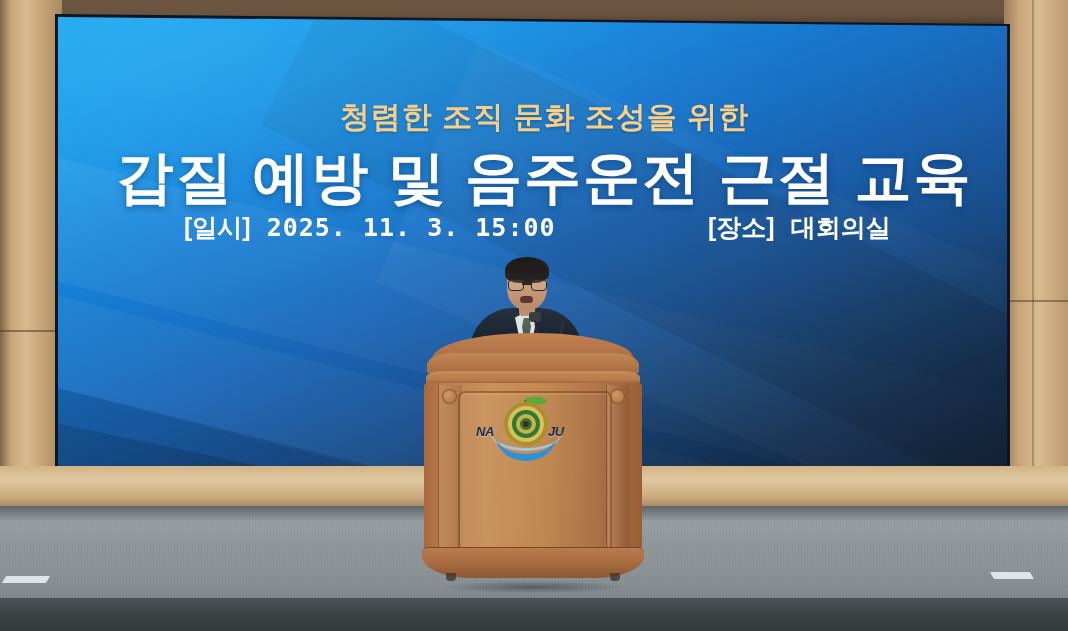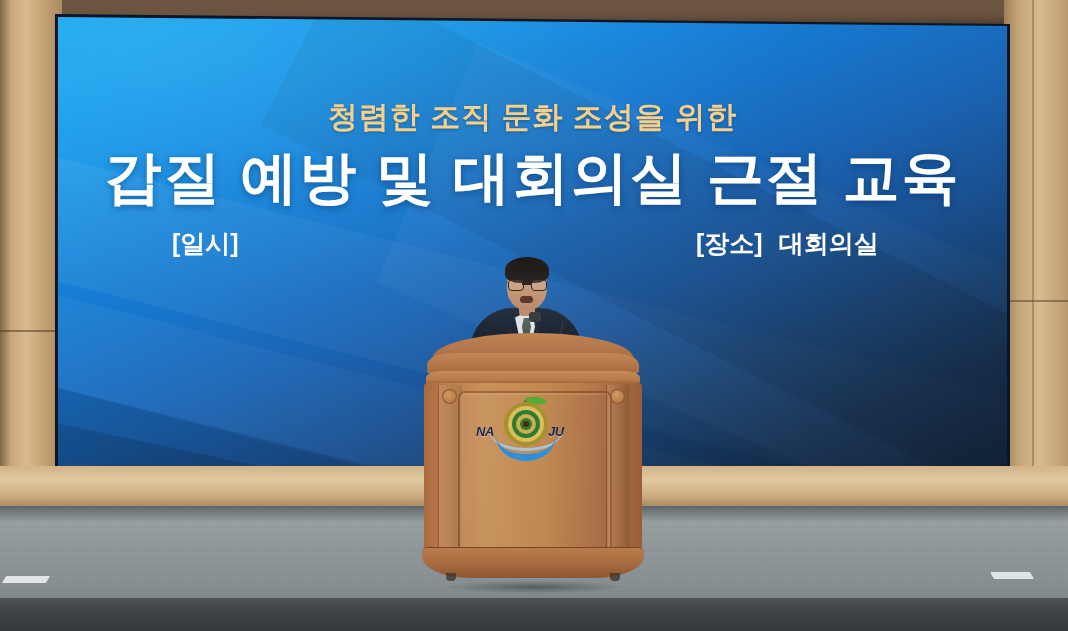--- a/index.html
+++ b/index.html
@@ -83,33 +83,33 @@
       background:linear-gradient(90deg,rgba(255,255,255,.035),rgba(255,255,255,0));}
   .b6{left:-120px;top:385px;width:1500px;height:160px;
       transform:rotate(12deg);
       background:linear-gradient(90deg,rgba(0,0,0,.12),rgba(0,0,0,.22));}
   .vig{
     position:absolute;inset:0;
     background:radial-gradient(120% 100% at 12% 8%,rgba(255,255,255,.10),rgba(255,255,255,0) 55%);
   }
 
   
-  .slide-text{position:absolute;left:0;top:0;width:949px;height:464px;padding-left:29px;}
+  .slide-text{position:absolute;left:12px;top:0;width:949px;height:464px;padding-left:29px;}
   .subtitle{
     position:absolute;left:0;top:84px;width:949px;text-align:center;
     color:#f6cf8a;font-size:30px;font-weight:bold;letter-spacing:1px;
     text-shadow:0 1px 3px rgba(0,0,0,.25);
   }
   .title{
     position:absolute;left:0;top:127px;width:949px;text-align:center;
     color:#ffffff;font-size:57px;font-weight:bold;letter-spacing:2px;
     text-shadow:0 2px 7px rgba(0,40,90,.45);
     white-space:nowrap;
   }
-  .meta{position:absolute;left:0;top:198px;width:949px;height:34px;margin-top:16px;}
+  .meta{position:absolute;left:0;top:198px;width:949px;height:34px;}
   .meta .grp{position:absolute;display:flex;align-items:baseline;gap:16px;color:#fff;}
   .meta .g-date{left:114px;}
   .meta .g-place{left:638px;}
   .meta .lab{font-size:25px;font-weight:bold;letter-spacing:0px;}
   .meta .val{font-size:25px;font-weight:bold;font-family:"DejaVu Sans Mono","Liberation Mono",monospace;letter-spacing:1px;}
   .meta .val.kr{font-family:"Liberation Sans",sans-serif;letter-spacing:0;text-align:center;}
 
   
   .floor{
     position:absolute;left:0;top:506px;width:1068px;height:125px;
@@ -292,24 +292,25 @@
     <div class="band b1"></div>
     <div class="band b2"></div>
     <div class="band b5"></div>
     <div class="band b4"></div>
     <div class="band b3"></div>
     <div class="band b6"></div>
     <div class="vig"></div>
 
     <div class="slide-text">
       <div class="subtitle">청렴한 조직 문화 조성을 위한</div>
-      <div class="title">갑질 예방 및 대회의실 근절 교육</div>
+      <div class="title">갑질 예방 및 음주운전 근절 교육</div>
       <div class="meta">
         <div class="grp g-date">
           <span class="lab">[일시]</span>
+          <span class="val">2025. 11. 3. 15:00</span>
         </div>
         <div class="grp g-place">
           <span class="lab">[장소]</span>
           <span class="val kr">대회의실</span>
         </div>
       </div>
     </div>
   </div>
 
   <div class="skirt"></div>

